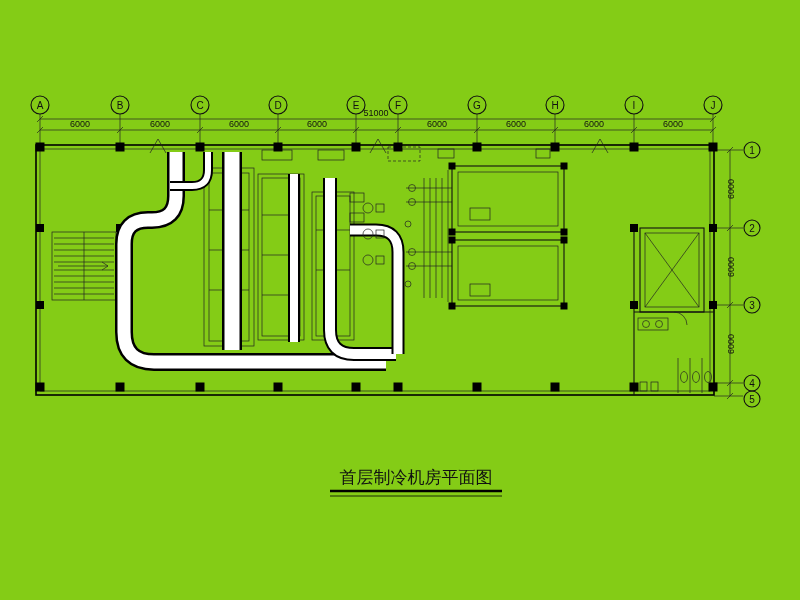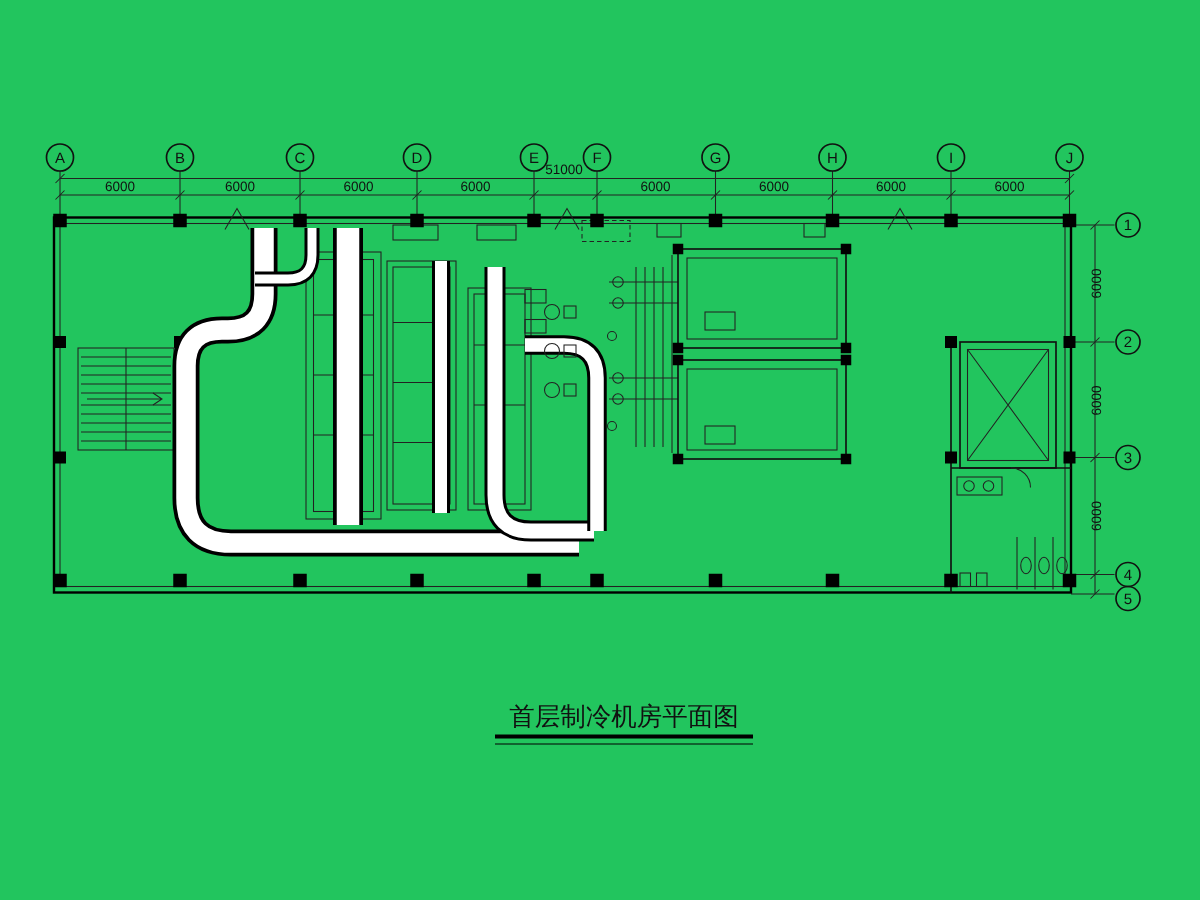--- a/index.html
+++ b/index.html
@@ -1,17 +1,17 @@
 <!DOCTYPE html>
 <html><head>
 <meta charset="utf-8">
 <style>
   html,body{margin:0;padding:0;background:#ffffff;}
   body{font-family:"Liberation Sans", sans-serif;}
-  .canvas-wrap{width:800px;height:600px;position:relative;background:#22c55e;overflow:hidden;}
+  .canvas-wrap{width:800px;height:600px;position:relative;background:#84cc16;overflow:hidden;}
   svg text{font-family:"Liberation Sans", sans-serif;fill:#111;}
   .thin{stroke:#222;stroke-width:0.7;fill:none;}
   .med{stroke:#111;stroke-width:1.1;fill:none;}
   .wall{stroke:#000;stroke-width:1.6;fill:none;}
   .duct-o{stroke:#000;fill:none;stroke-linejoin:round;stroke-linecap:butt;}
   .duct-i{stroke:#fff;fill:none;stroke-linejoin:round;stroke-linecap:butt;}
   .col{fill:#000;}
   .dim-t{font-size:9px;}
   .bub-t{font-size:10px;}
 </style>

